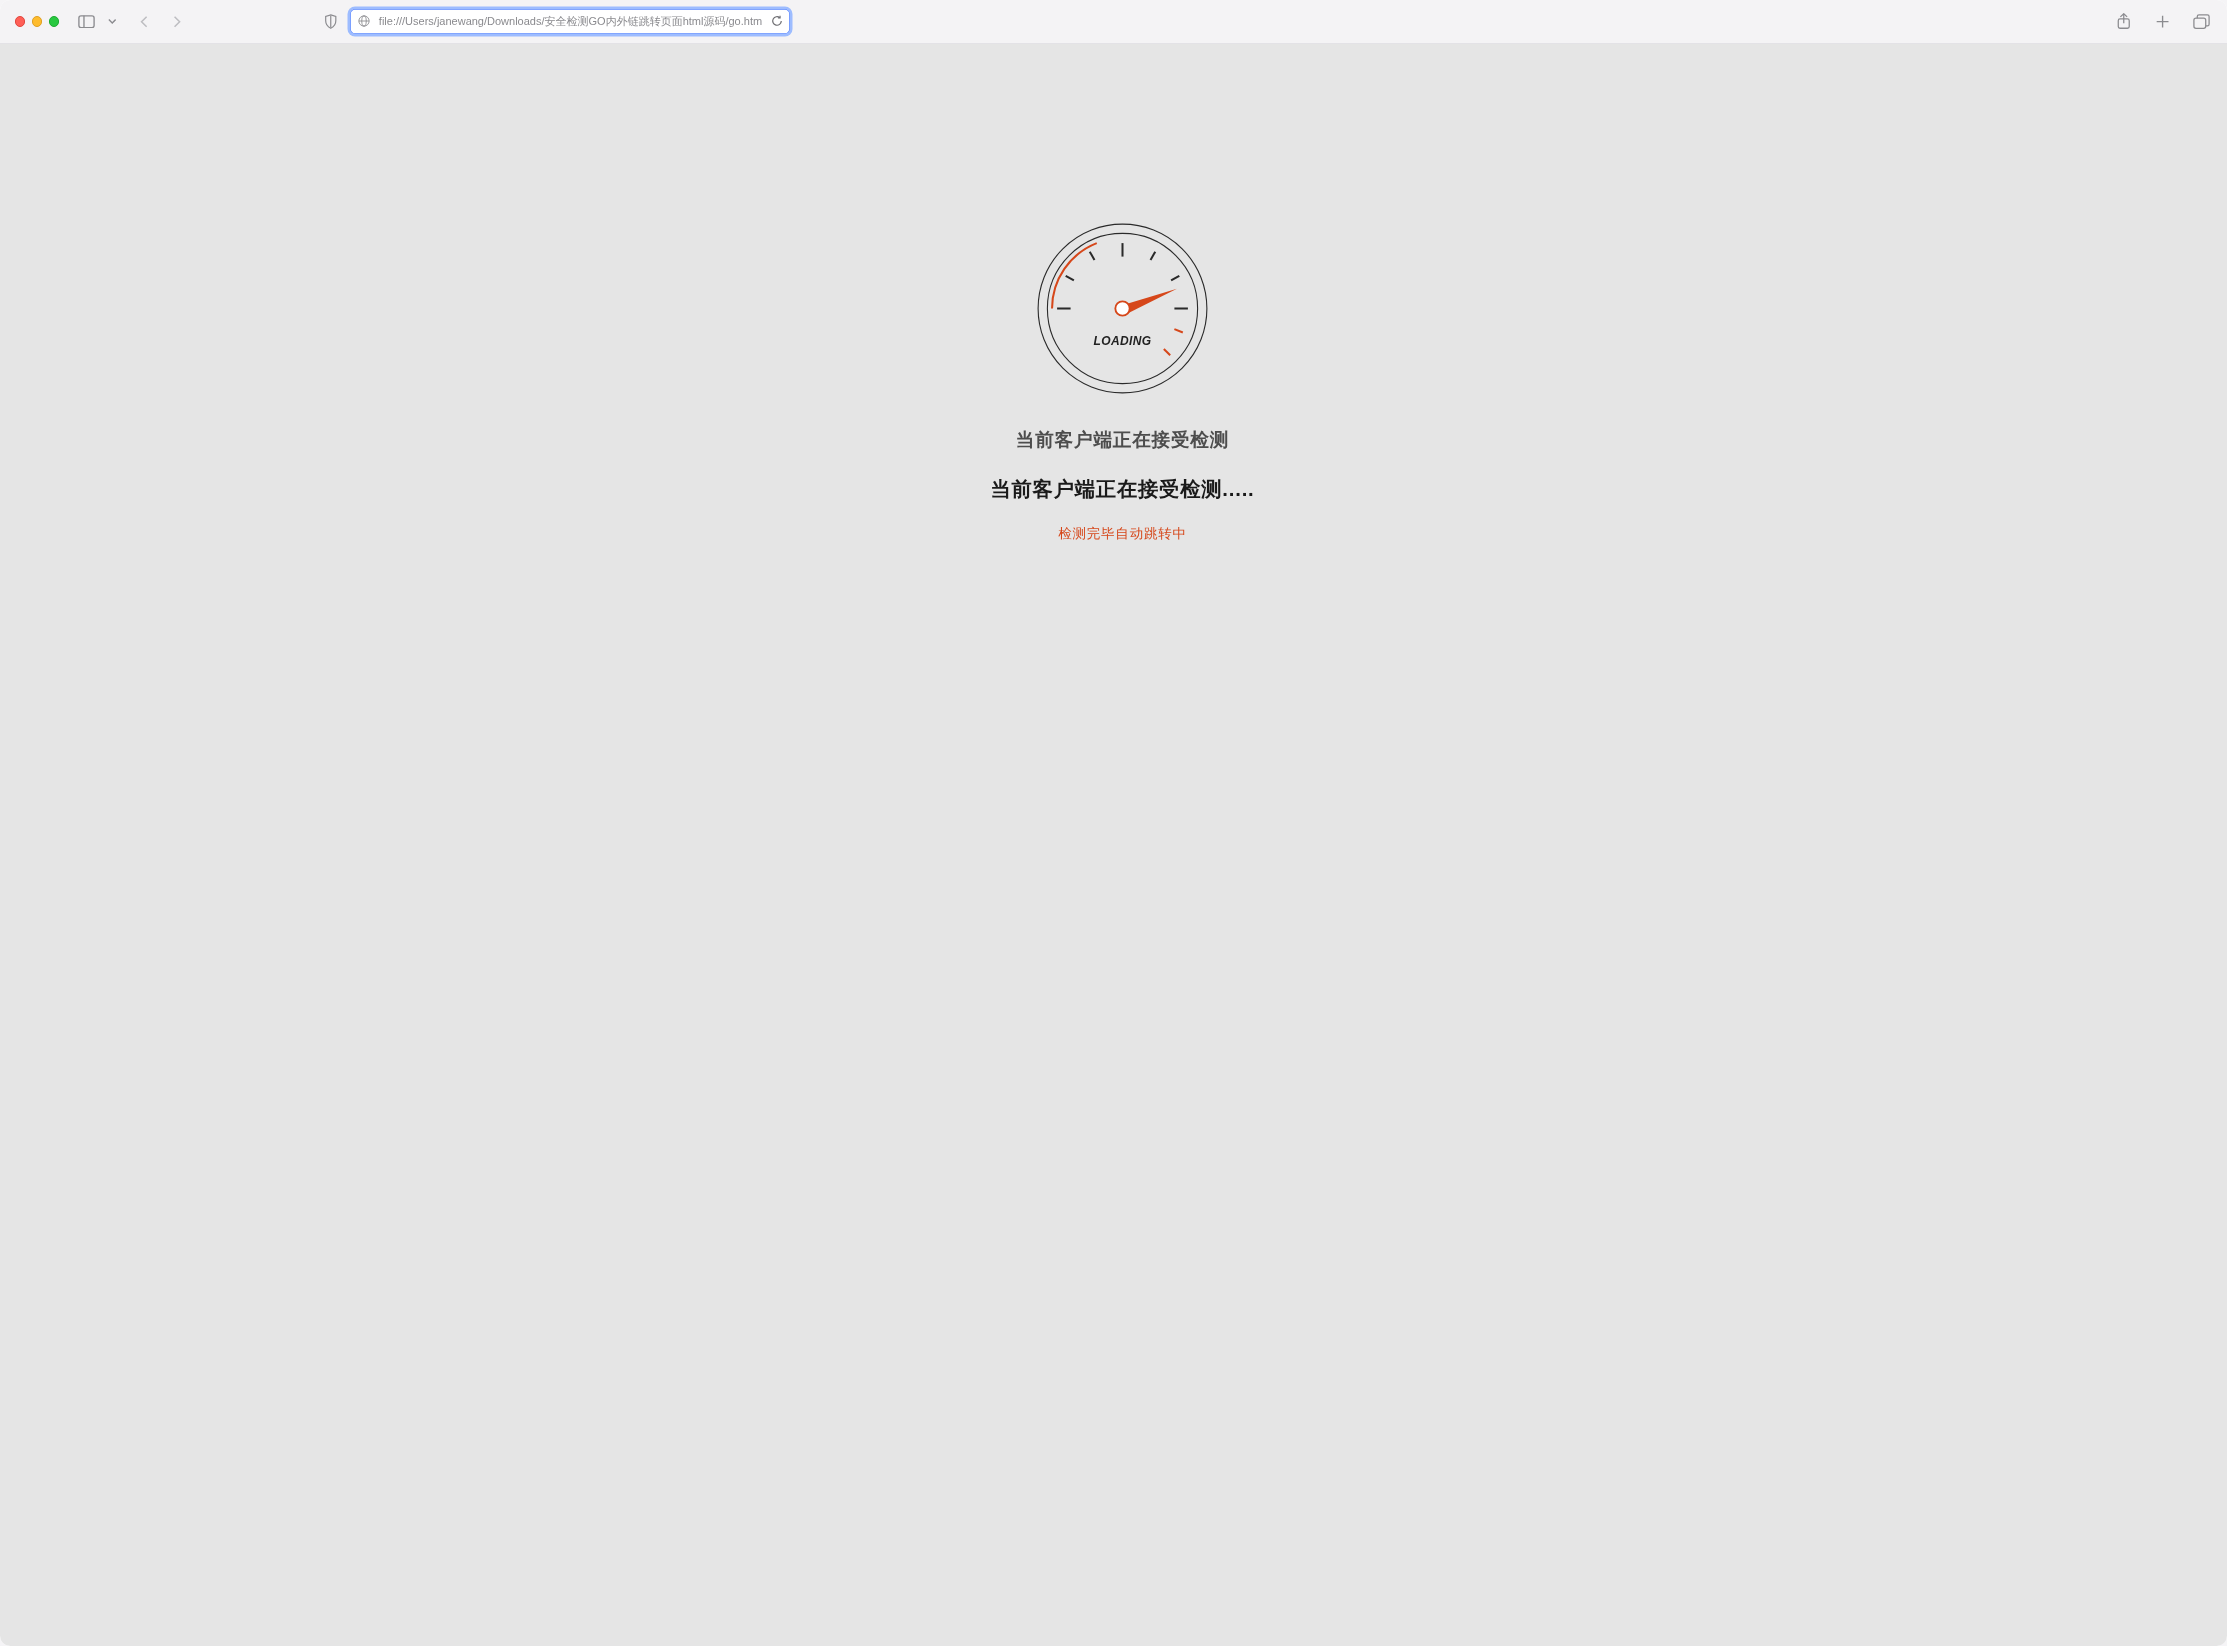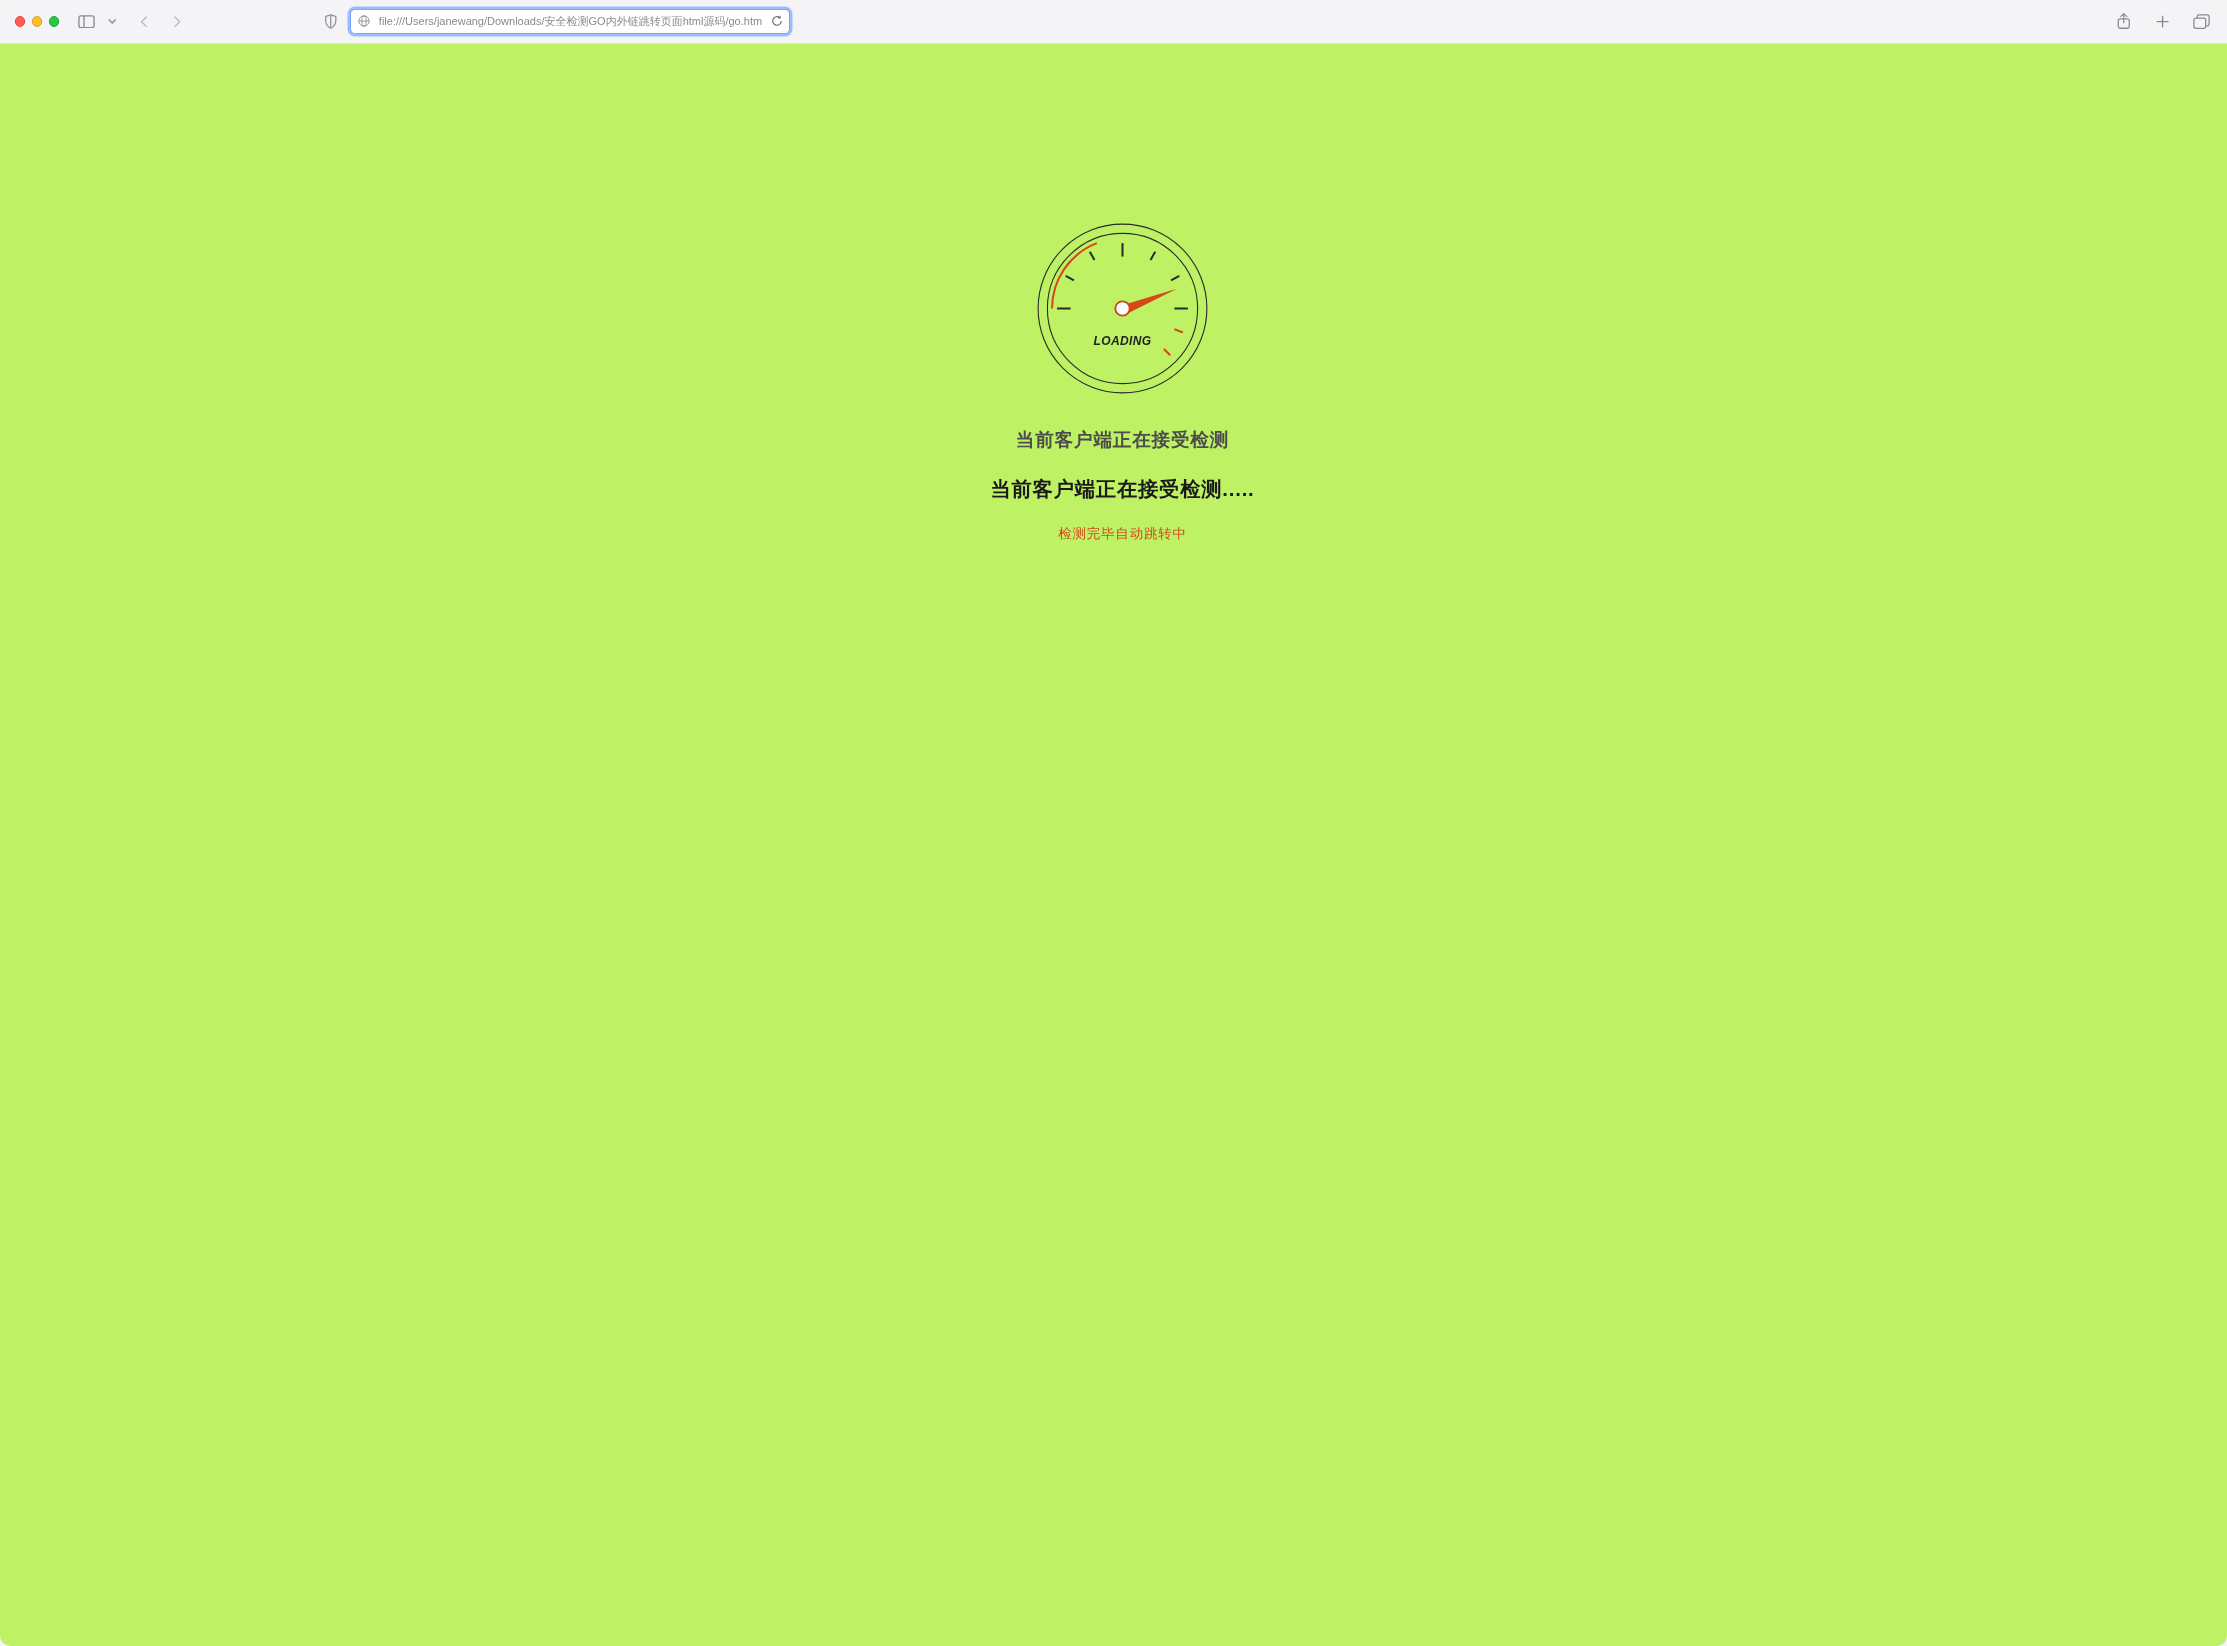--- a/index.html
+++ b/index.html
@@ -74,21 +74,21 @@
     .right-icons {
       display: flex;
       align-items: center;
       gap: 18.6px;
       margin-left: auto;
     }
 
     
     .viewport {
       flex: 1;
-      background: #bef264;
+      background: #e5e5e5;
       overflow: hidden;
       position: relative;
       padding-left: 18px;
     }
     .page-content {
       width: 100%;
       display: flex;
       flex-direction: column;
       align-items: center;
       padding-top: 178px;

